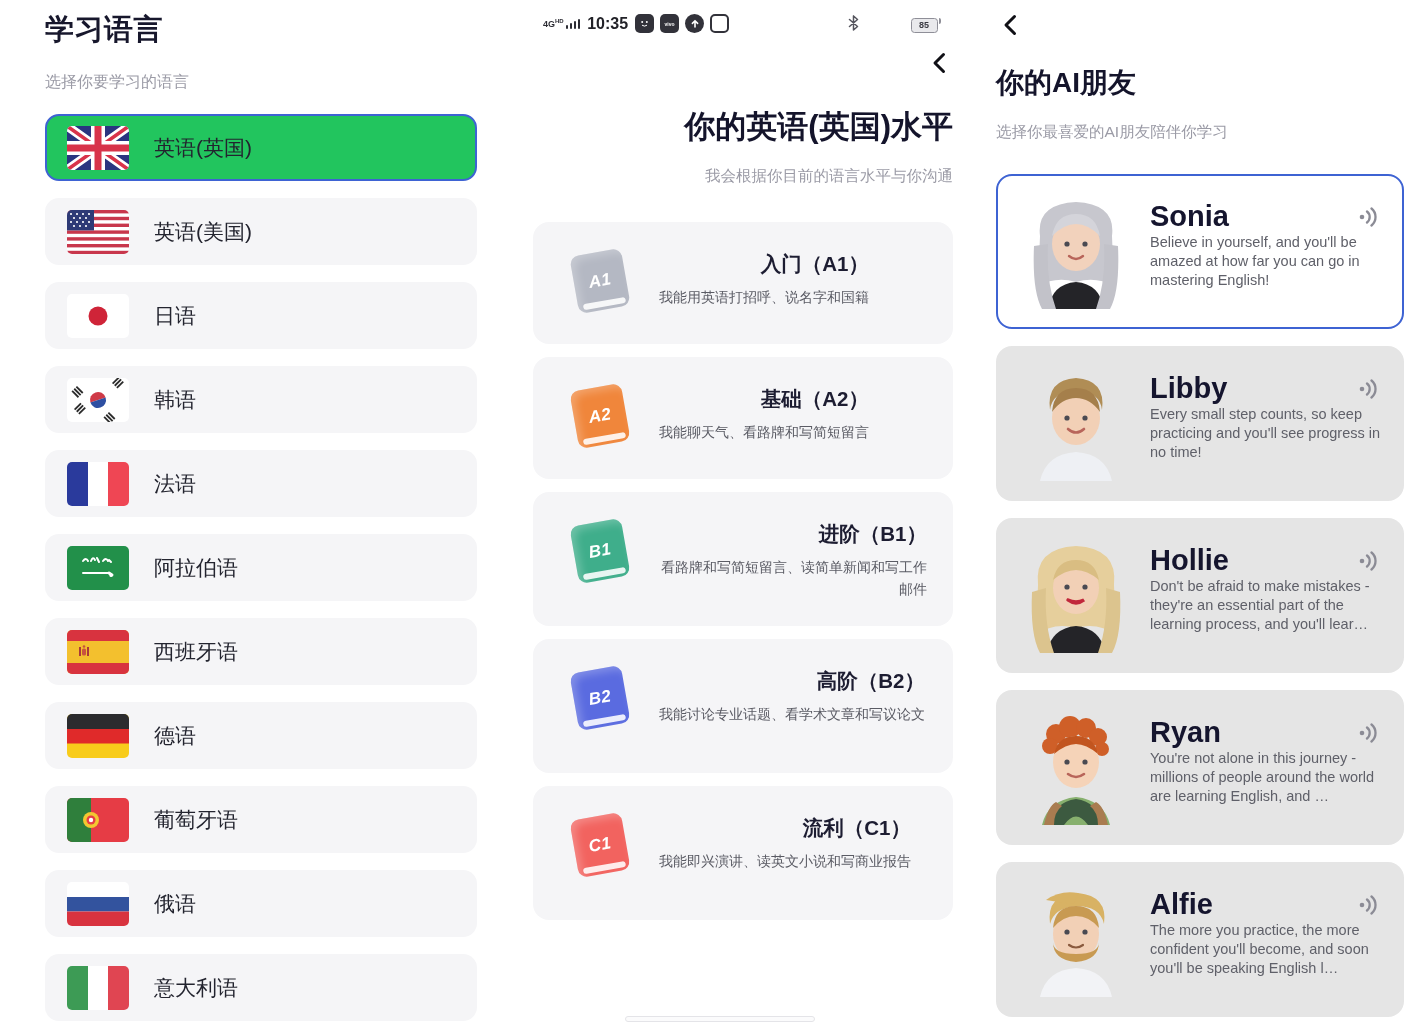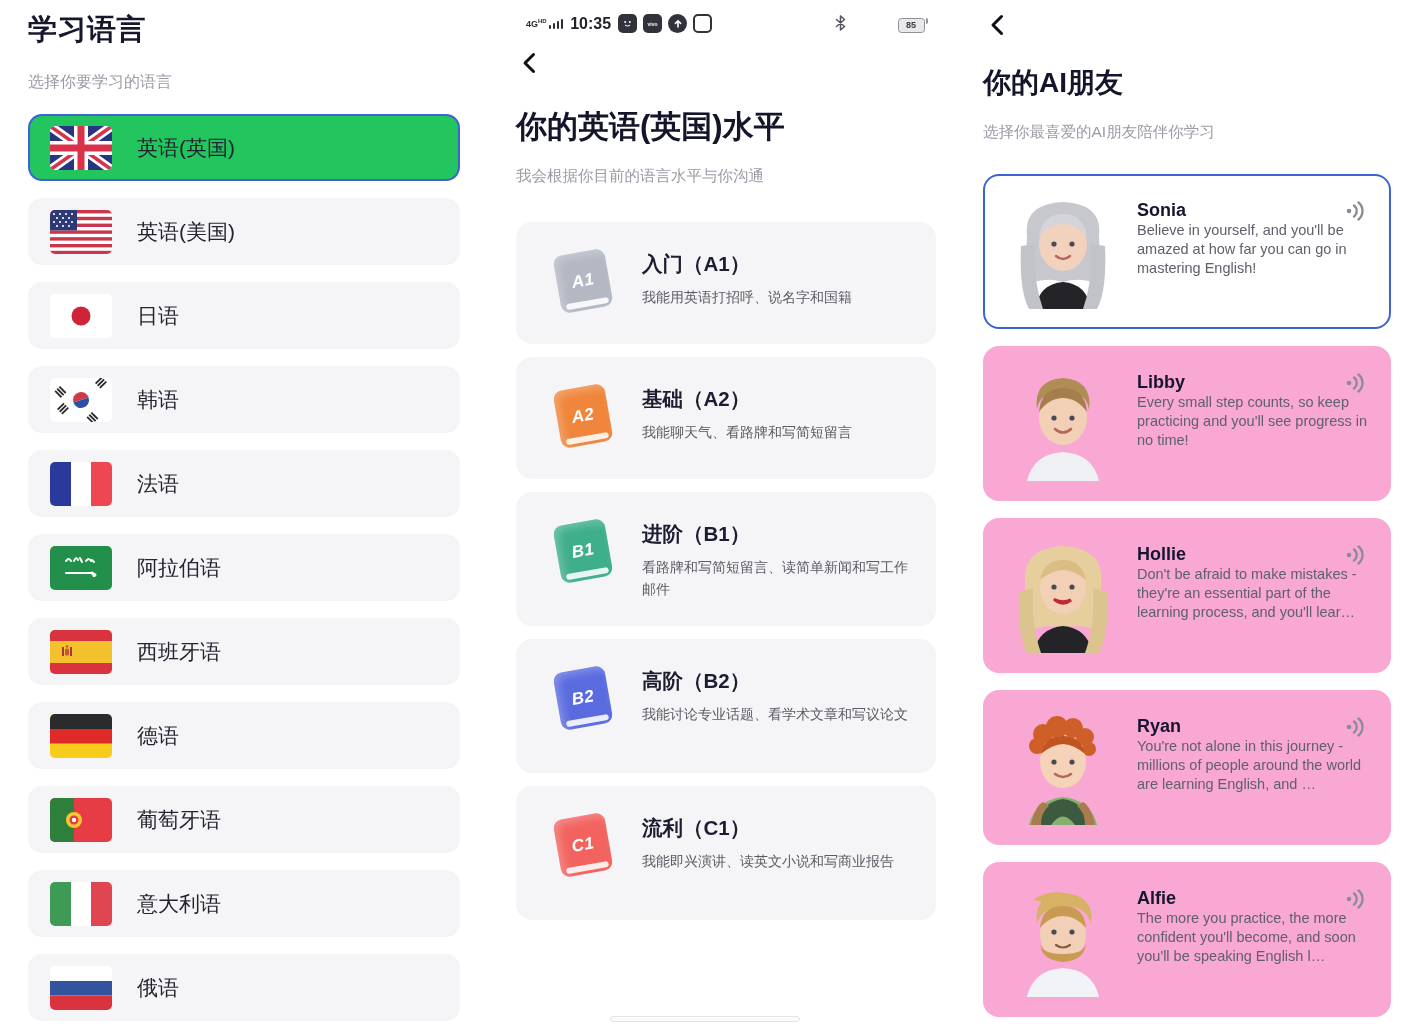--- a/index.html
+++ b/index.html
@@ -1,18 +1,18 @@
 <!DOCTYPE html>
 <html><head>
 <meta charset="utf-8">
 <style>
   * { margin:0; padding:0; box-sizing:border-box; }
   html,body { width:1411px; height:1024px; background:#ffffff; overflow:hidden;
               font-family:"Liberation Sans","DejaVu Sans",sans-serif; }
-  .app { display:flex; width:1411px; height:1024px; }
+  .app { display:flex; width:1411px; height:1024px;padding-left:17px; }
   .col { position:relative; height:1024px; }
   .col-left { width:470px; }
   .col-mid  { width:470px; }
   .col-right{ width:471px; }
 
   
   .left-inner { padding:10px 10px 0 28px; }
   .screen-title { font-size:29px; font-weight:800; color:#17172c; letter-spacing:.5px; }
   .screen-sub { font-size:16px; color:#9b9ba6; margin-top:22px; }
   .lang-list { margin-top:21px; width:432px; }
@@ -43,21 +43,21 @@
   .sb-right { position:absolute; right:12px; top:15px; display:flex; align-items:center; gap:8px; }
   .battery { display:flex; align-items:flex-start;margin-left:44px; }
   .battery .body { width:27px; height:15px; border:1.5px solid #8f8f98; border-radius:3.5px;
                    background:#e9e9ec; display:flex; align-items:center; justify-content:center;
                    font-size:9px; font-weight:700; color:#3a3a42; }
   .battery .nub { width:2.5px; height:6px; background:#8f8f98; border-radius:0 2px 2px 0; margin-left:1px; }
 
   .back-btn { display:inline-block; margin:10px 0 0 47px; width:26px; height:26px; cursor:pointer; }
   .back-btn svg { display:block; }
 
-  .mid-inner { padding-left:46px; }
+  .mid-inner { padding-left:46px;text-align:right; }
   .mid-title { margin-top:26px; font-size:31px; font-weight:800; color:#14142b; }
   .mid-sub { margin-top:18px; font-size:15.5px; color:#9b9ba6; }
   .level-list { margin-top:35px; width:420px; }
   .level-card { background:#f5f5f7; border-radius:16px; margin-bottom:13px;
                 padding:26px 26px 24px 34px; display:flex; gap:26px; cursor:pointer; }
   .level-card.short { min-height:122px; }
   .level-card.tall { min-height:134px; }
   .book-wrap { width:66px; flex:0 0 66px; display:flex; justify-content:center; padding-top:4px; }
   .book { position:relative; width:52px; height:58px; border-radius:9px; transform:rotate(-10deg);
           display:flex; align-items:center; justify-content:center;
@@ -71,29 +71,29 @@
   .home-indicator { position:absolute; left:50%; transform:translateX(-50%); bottom:2px;
                     width:190px; height:6px; border-radius:3px; background:#fbfbfc;
                     border:1px solid #e4e4e8; cursor:grab; }
 
   
   .right-inner { padding-left:43px; }
   .right-back { margin:12px 0 0 2px; }
   .right-title { margin-top:22px; font-size:28px; font-weight:800; color:#14142b; }
   .right-sub { margin-top:20px; font-size:15.5px; color:#9b9ba6; }
   .friend-list { margin-top:31px; width:408px; }
-  .friend-card { background:#f9a8d4; border:2.5px solid transparent; border-radius:16px;
+  .friend-card { background:#e5e5e5; border:2.5px solid transparent; border-radius:16px;
                  margin-bottom:17px; min-height:155px; padding:20px 20px 16px 28px;
                  display:flex; cursor:pointer; }
   .friend-card.selected { background:#ffffff; border-color:#3e63d3; }
   .avatar { width:100px; height:113px; flex:0 0 100px; border-radius:14px; overflow:hidden; }
   .avatar svg { display:block; width:100px; height:113px; }
   .friend-text { margin-left:24px; padding-top:4px; width:236px; }
   .friend-head { display:flex; justify-content:space-between; align-items:center; }
-  .friend-name { font-size:18px; font-weight:800; color:#15152e; }
+  .friend-name { font-size:29px; font-weight:800; color:#15152e; }
   .voice-icon { width:24px; height:20px; cursor:pointer; }
   .friend-quote { margin-top:12px; font-size:14.5px; color:#5f6069; line-height:1.32; }
 </style>
 </head>
 <body>
 
 <div class="app">
 
   <div class="col col-left">
     <div class="left-inner">
@@ -259,36 +259,36 @@
                 <circle cx="24" cy="22" r="2.2" fill="#fff"></circle>
               </svg>
           </span>
           <span class="lang-label">葡萄牙语</span>
         </div>
 
         <div class="lang-item">
           <span class="flag">
             <svg viewBox="0 0 62 44">
                 <rect width="62" height="44" fill="#fff"></rect>
+                <rect y="15" width="62" height="14.5" fill="#33539e"></rect>
+                <rect y="29.5" width="62" height="14.5" fill="#d8333f"></rect>
+              </svg>
+          </span>
+          <span class="lang-label">俄语</span>
+        </div>
+
+        <div class="lang-item">
+          <span class="flag">
+            <svg viewBox="0 0 62 44">
+                <rect width="62" height="44" fill="#fff"></rect>
                 <rect width="21" height="44" fill="#3d9b55"></rect>
                 <rect x="41" width="21" height="44" fill="#e04552"></rect>
               </svg>
           </span>
           <span class="lang-label">意大利语</span>
-        </div>
-
-        <div class="lang-item">
-          <span class="flag">
-            <svg viewBox="0 0 62 44">
-                <rect width="62" height="44" fill="#fff"></rect>
-                <rect y="15" width="62" height="14.5" fill="#33539e"></rect>
-                <rect y="29.5" width="62" height="14.5" fill="#d8333f"></rect>
-              </svg>
-          </span>
-          <span class="lang-label">俄语</span>
         </div>
 
       </div>
     </div>
   </div>
 
   <div class="col col-mid">
 
     <div class="statusbar">
       <div class="sb-left">

